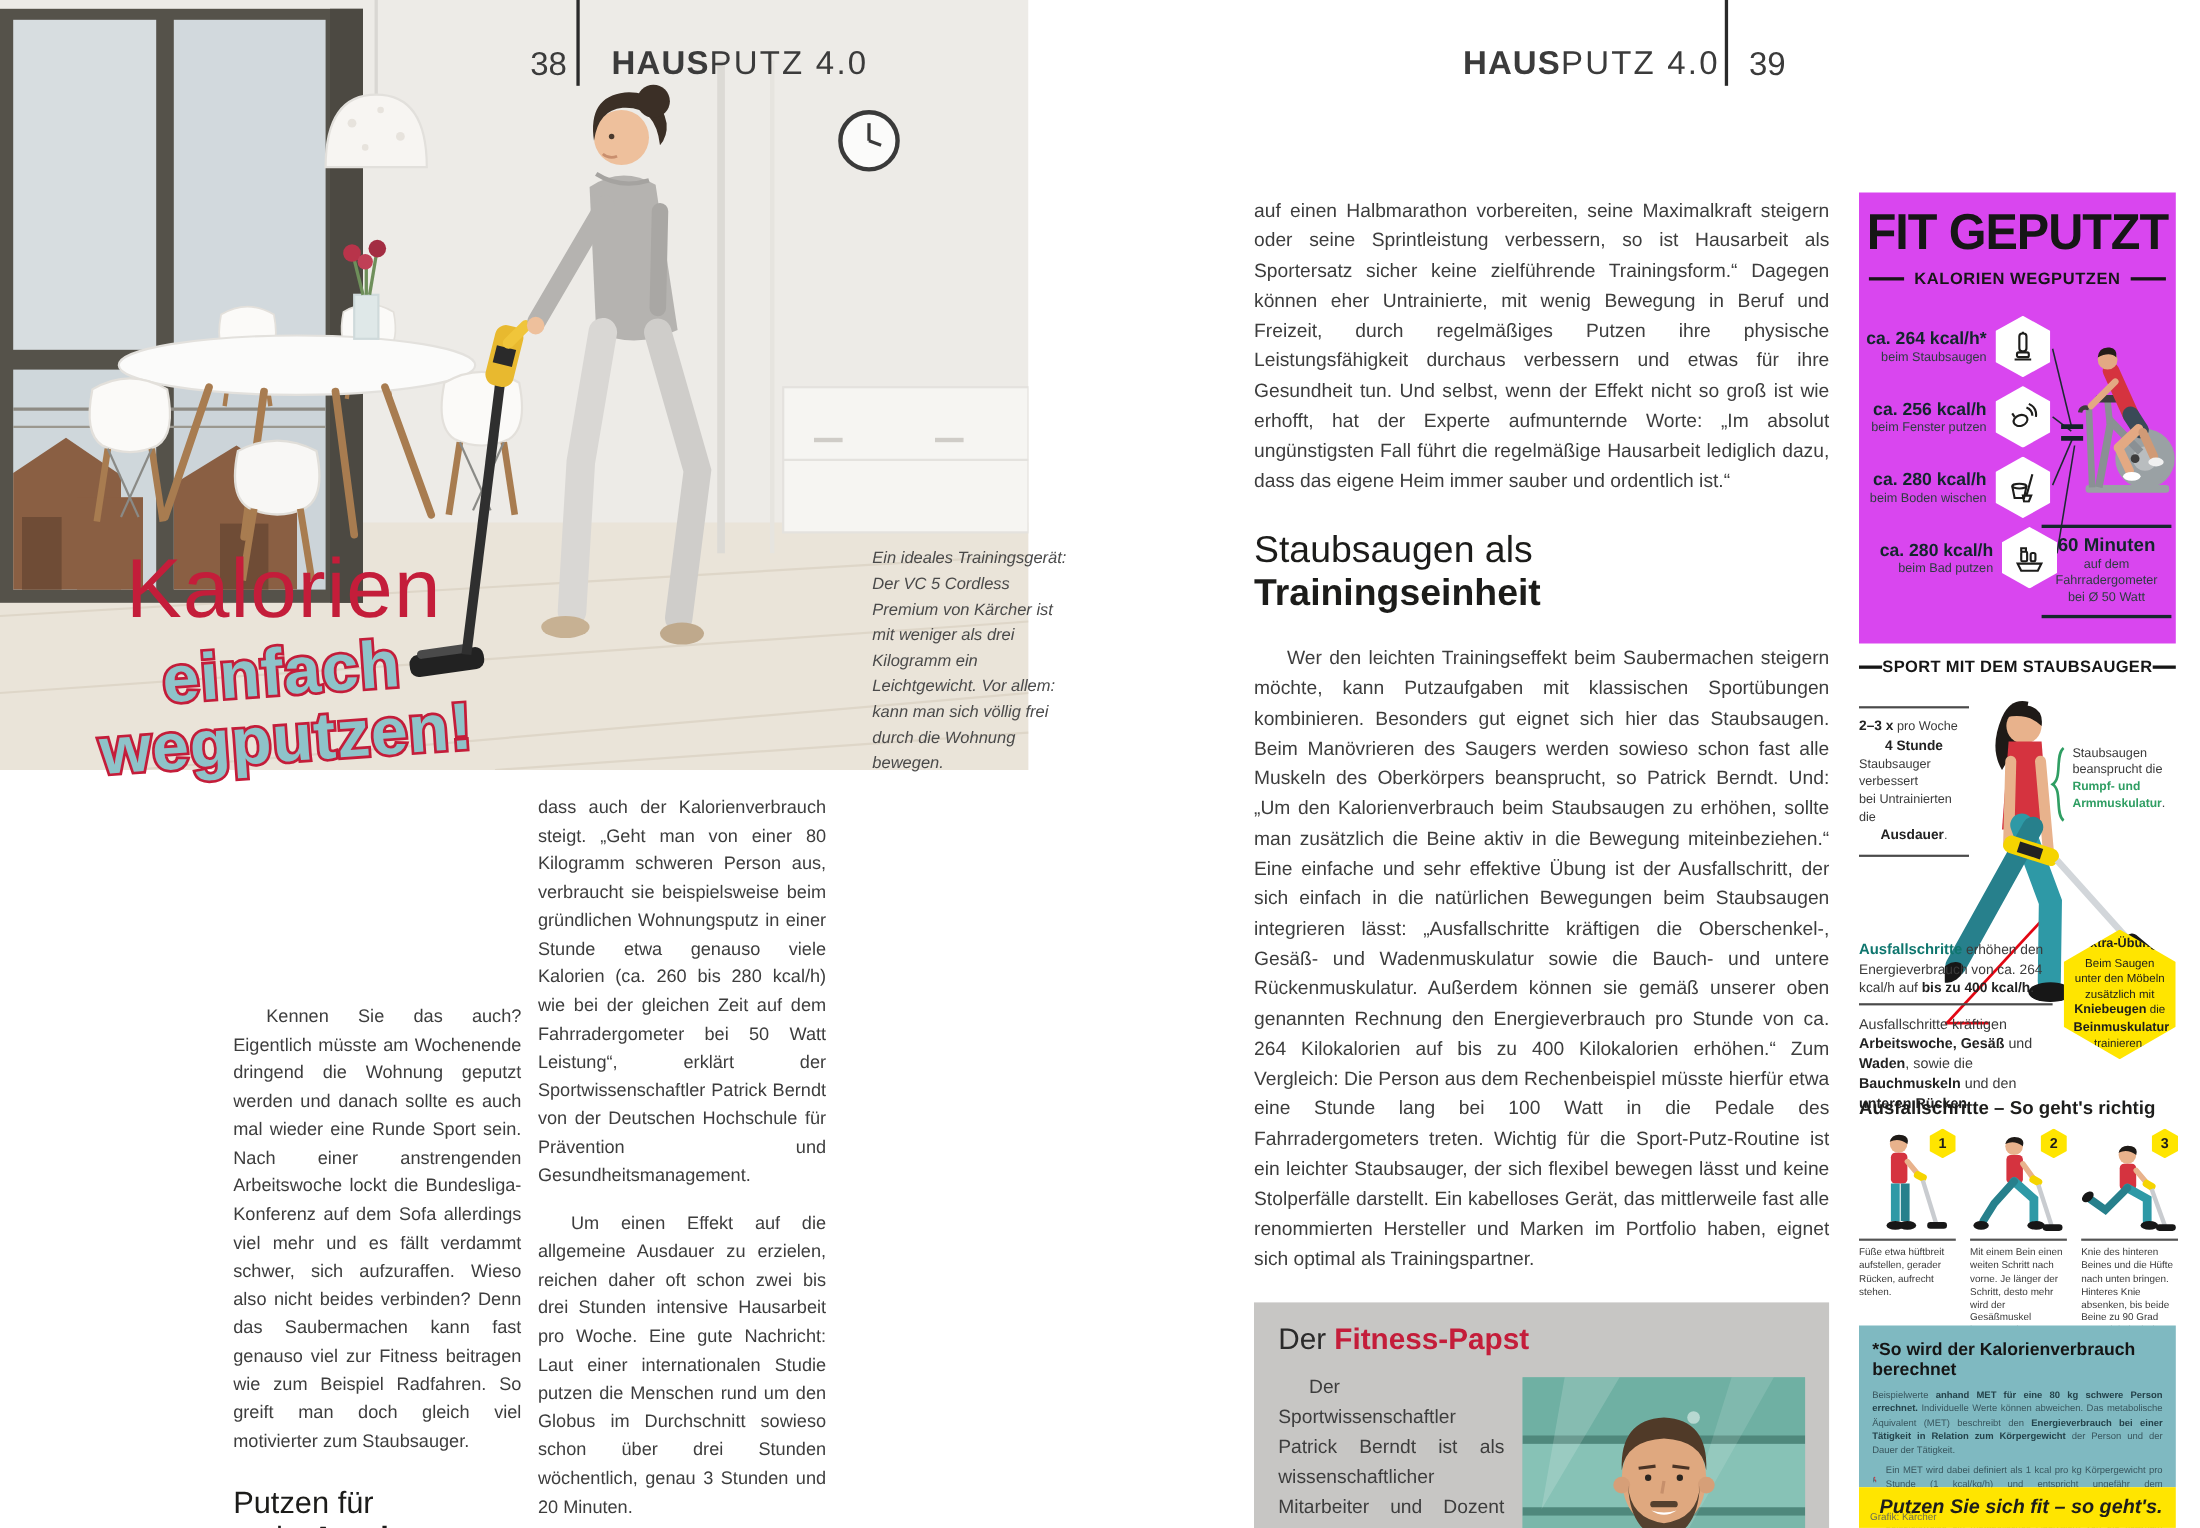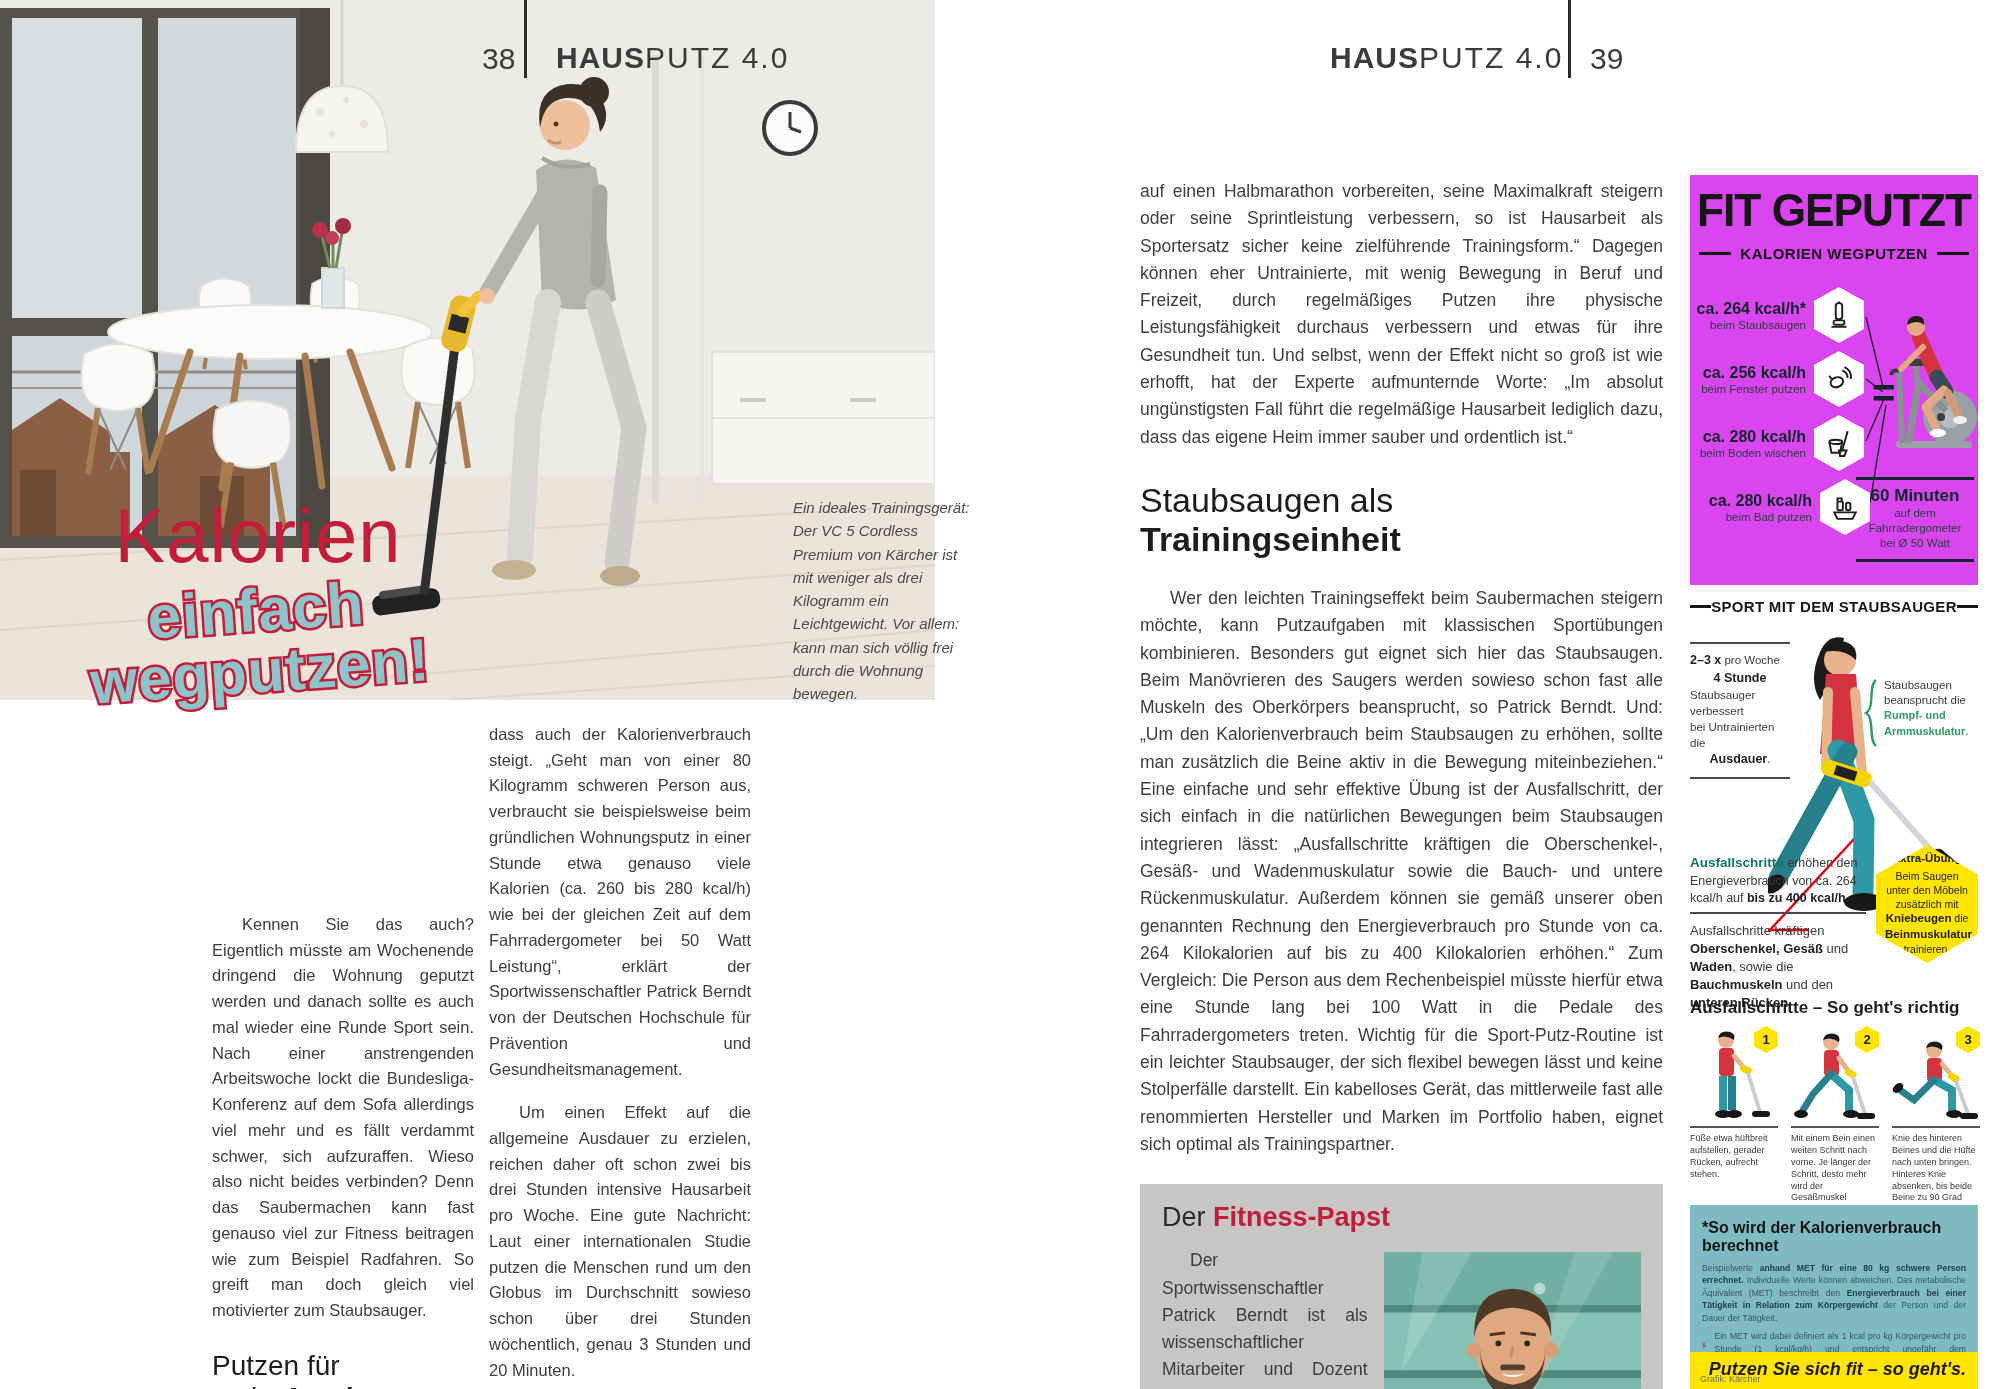--- a/index.html
+++ b/index.html
@@ -451,21 +451,21 @@
     </svg>
     <div class="abs muscle" style="left:194px;top:80px;">
       <span>Staubsaugen beansprucht die </span><span class="grn">Rumpf- und Armmuskulatur</span><span>.</span>
     </div>
 
     <div class="abs smalltxt" style="left:0;top:256px;width:178px;">
       <span class="acc">Ausfallschritte</span><span> erhöhen den Energieverbrauch von ca. 264 kcal/h auf </span><b>bis zu 400 kcal/h</b><span>.</span>
     </div>
     <div class="abs sdiv" style="left:0;top:314px;width:176px;"></div>
     <div class="abs smalltxt" style="left:0;top:324px;width:182px;font-size:13px;">
-      <span>Ausfallschritte kräftigen </span><b>Oberschenkel, Gesäß</b><span> und </span><b>Waden</b><span>, sowie die </span><b>Bauchmuskeln</b><span> und den </span><b>unteren Rücken</b><span>.</span>
+      <span>Ausfallschritte kräftigen </span><b>Arbeitswoche, Gesäß</b><span> und </span><b>Waden</b><span>, sowie die </span><b>Bauchmuskeln</b><span> und den </span><b>unteren Rücken</b><span>.</span>
     </div>
 
     <div class="abs xhex" style="left:186px;top:247px;">
       <div class="inner">
         <b>Extra-Übung</b>
         <span>Beim Saugen unter den Möbeln zusätzlich mit </span><b style="display:inline;">Kniebeugen</b><span> die </span><b style="display:inline;">Beinmuskulatur</b><span> trainieren.</span>
       </div>
     </div>
   </div>
 

